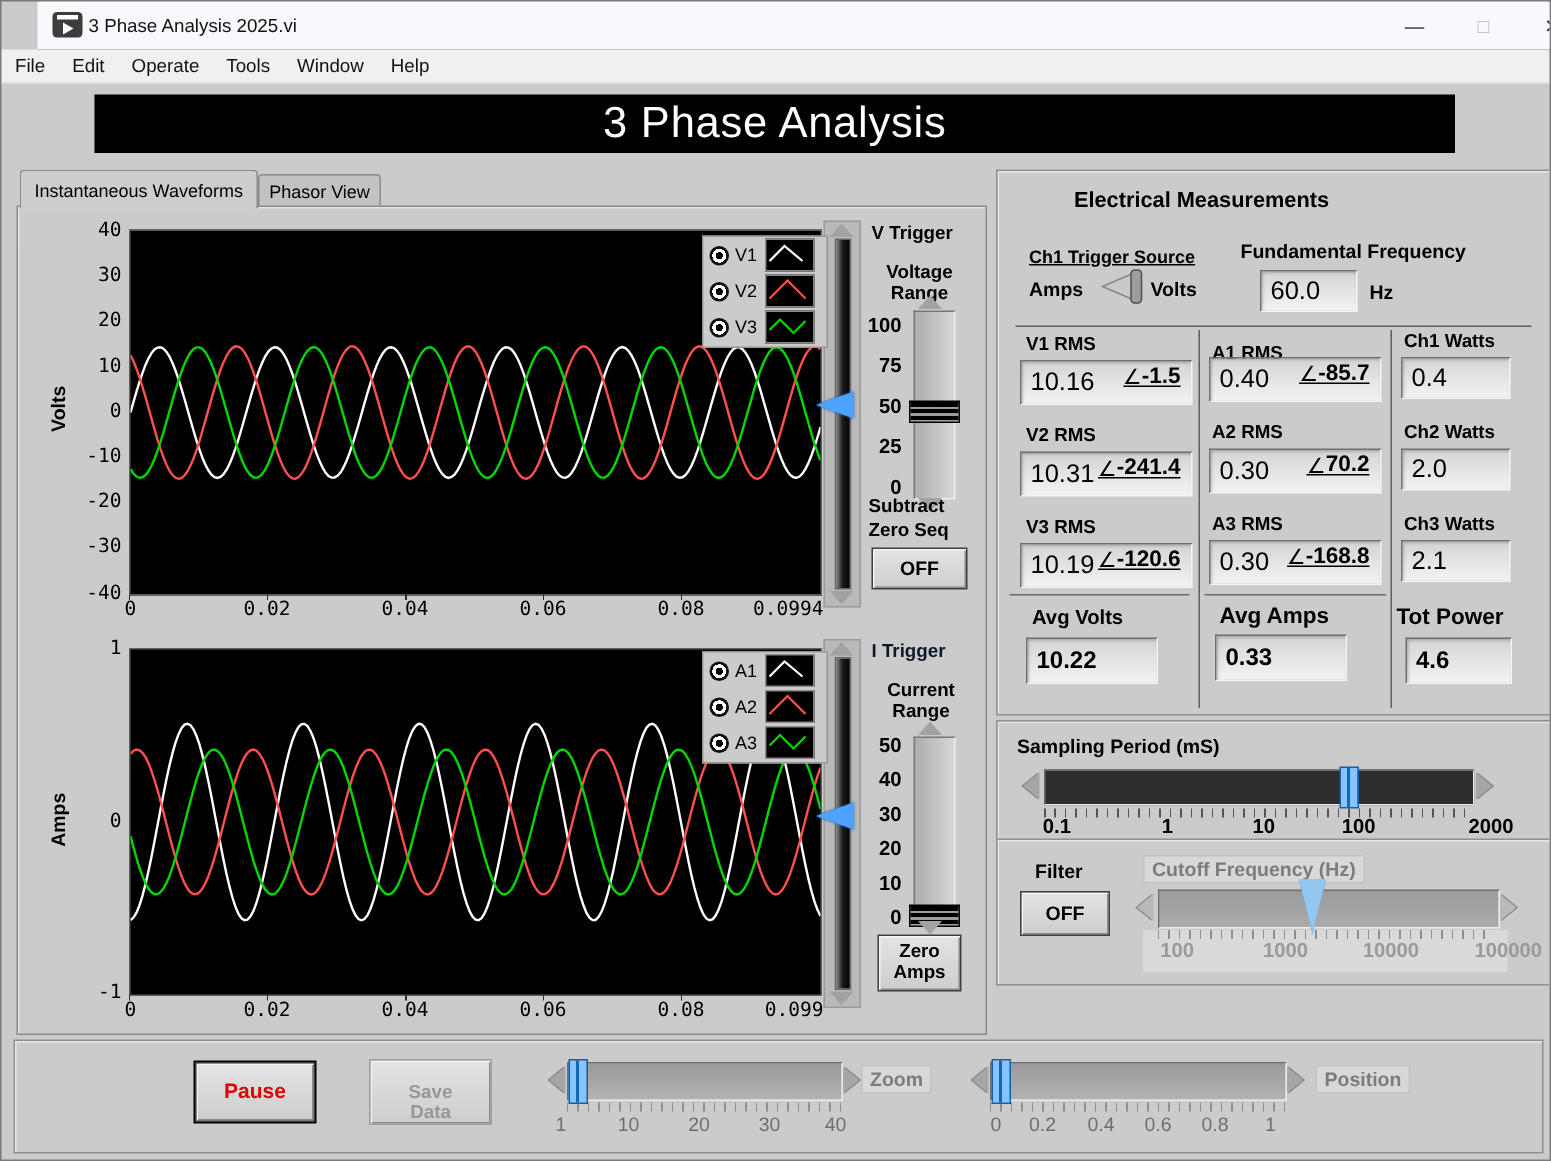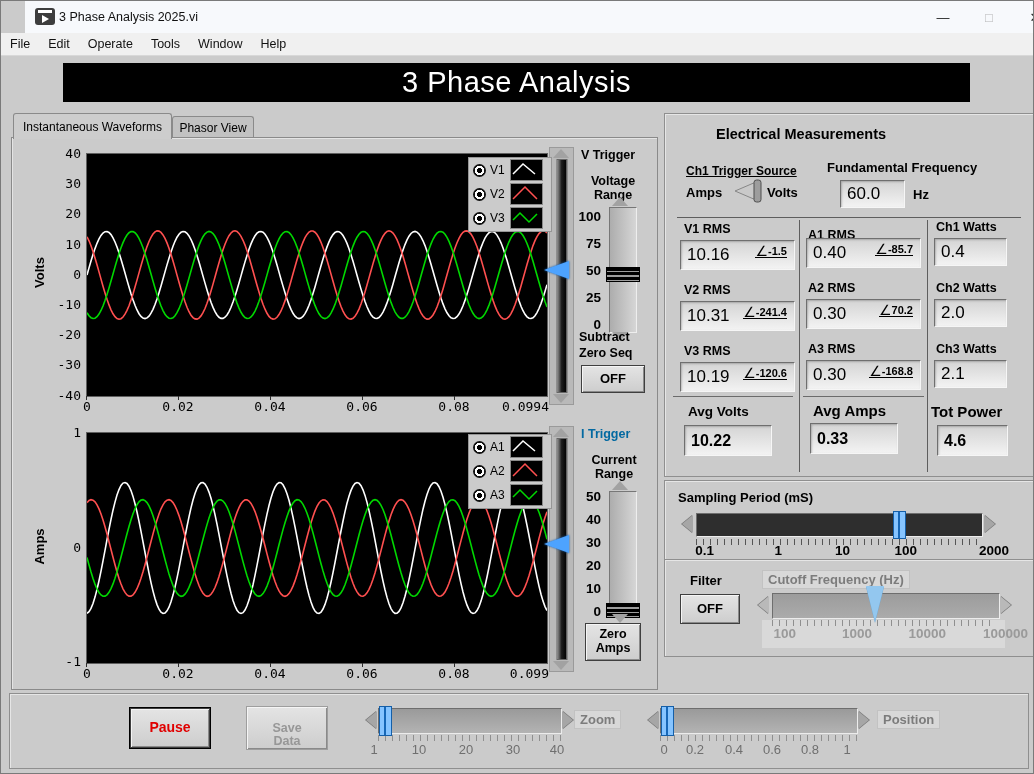--- a/index.html
+++ b/index.html
@@ -36,30 +36,30 @@
   .xtickstrip{position:absolute;height:4px;background:repeating-linear-gradient(90deg,#2c2c2c 0 1px,transparent 1px 92px);}
   
   .tstrip{position:absolute;width:23px;background:#b9b9b9;border:1px solid #9a9a9a;}
   .tchan{position:absolute;left:50%;transform:translateX(-50%);width:9px;top:11px;bottom:11px;background:linear-gradient(90deg,#8a8a8a,#1d1d1d 45%,#000);border:1px solid #666;}
   .capup{position:absolute;width:0;height:0;border-left:8px solid transparent;border-right:8px solid transparent;border-bottom:9px solid #a2a2a2;cursor:pointer;}
   .capdn{position:absolute;width:0;height:0;border-left:8px solid transparent;border-right:8px solid transparent;border-top:9px solid #a2a2a2;cursor:pointer;}
   .tarrow{position:absolute;width:0;height:0;border-top:9px solid transparent;border-bottom:9px solid transparent;border-right:25px solid #4da3ff;filter:drop-shadow(0 0 1px #1660b0);cursor:pointer;z-index:5;}
   
   .b{font-weight:bold;}
   .lbl{position:absolute;font-size:12.5px;font-weight:bold;color:#000;}
-  .lbl-dis{color:#0369a1;}
+  .lbl-dis{color:#0f172a;}
   .vtrack{position:absolute;width:26px;background:linear-gradient(90deg,#adadad,#d6d6d6);border:1px solid;border-color:#777 #eee #eee #777;}
   .vhandle{position:absolute;width:32px;height:13px;background:repeating-linear-gradient(180deg,#000 0 3px,#9d9d9d 3px 4.5px);border:1px solid #000;cursor:grab;}
   .btn{position:absolute;background:linear-gradient(180deg,#e4e4e4,#cdcdcd);border:1px solid #3f3f3f;box-shadow:inset 1px 1px 0 #f5f5f5,inset -1px -1px 0 #8a8a8a;display:flex;align-items:center;justify-content:center;font-weight:bold;color:#000;text-align:center;cursor:pointer;line-height:1.1;}
   .disp{position:absolute;background:linear-gradient(180deg,#d4d4d4,#f3f3f3);border:1px solid;border-color:#6f6f6f #f6f6f6 #f6f6f6 #6f6f6f;box-shadow:inset 1px 1px 2px rgba(0,0,0,.22);}
   .dval{position:absolute;left:6px;top:50%;transform:translateY(-50%);font-size:17px;color:#000;}
   .frame{position:absolute;border:1px solid #8f8f8f;box-shadow:inset 1px 1px 0 #e6e6e6;background:#cbcbcb;}
   .angle{position:absolute;right:7px;top:4px;border-bottom:1.5px solid #000;display:flex;align-items:flex-end;padding-bottom:0px;}
   .angle .sym{font-size:14px;line-height:12px;}
-  .angle .num{font-size:11px;font-weight:bold;line-height:12px;}
+  .angle .num{font-size:15px;font-weight:bold;line-height:12px;}
   .vline{position:absolute;width:1px;background:#5e5e5e;}
   .hline{position:absolute;height:1px;background:#5e5e5e;}
   
   .arrL{position:absolute;width:0;height:0;border-top:9px solid transparent;border-bottom:9px solid transparent;border-right:11px solid #a6a6a6;filter:drop-shadow(-1px 0 0 #777);cursor:pointer;}
   .arrR{position:absolute;width:0;height:0;border-top:9px solid transparent;border-bottom:9px solid transparent;border-left:11px solid #a6a6a6;filter:drop-shadow(1px 0 0 #777);cursor:pointer;}
   .htrack{position:absolute;border:1px solid;border-color:#6e6e6e #ececec #ececec #6e6e6e;}
   .hblue{position:absolute;background:linear-gradient(90deg,#86c4ff 0 4px,#1767b7 4px 6px,#86c4ff 6px 11px);border:1px solid #155fa8;cursor:grab;z-index:4;}
   .ticksm{position:absolute;background:repeating-linear-gradient(90deg,#555 0 1px,transparent 1px 7px);}
   .ticksm2{position:absolute;background:repeating-linear-gradient(90deg,#8f8f8f 0 1px,transparent 1px 7px);}
   .scl{position:absolute;font-size:13.5px;font-weight:bold;color:#000;text-align:right;}

